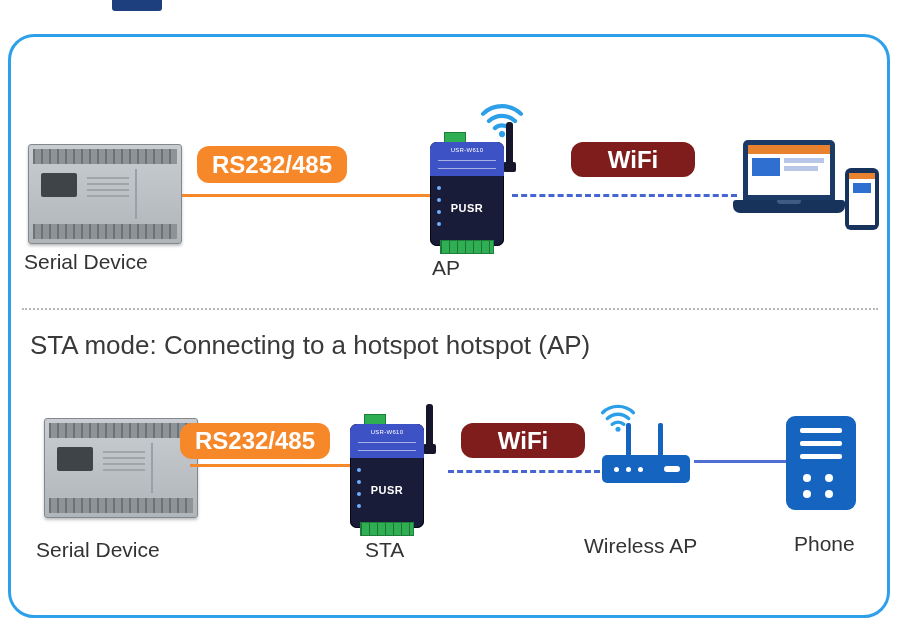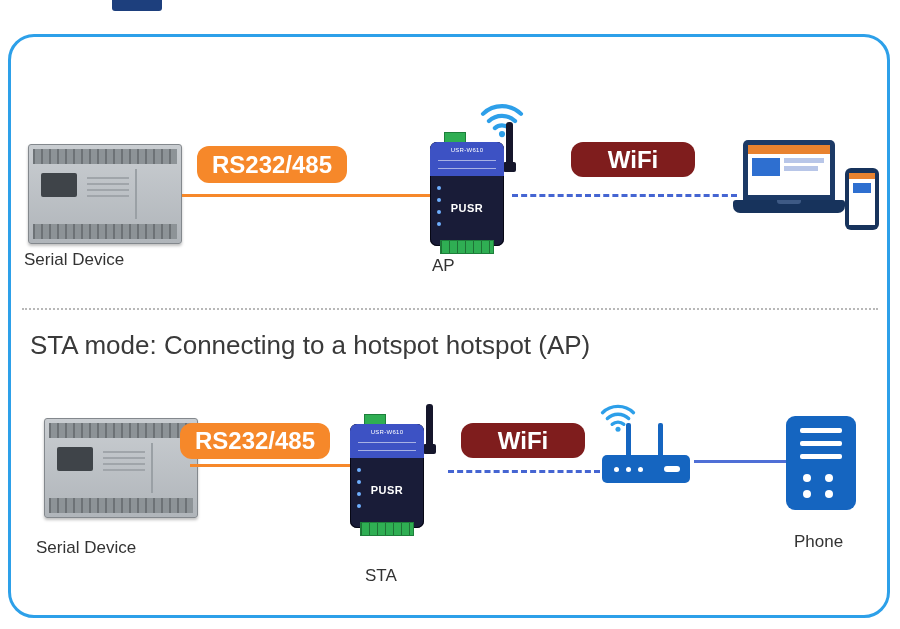--- a/index.html
+++ b/index.html
@@ -3,21 +3,21 @@
 <meta charset="utf-8">
 <style>
   html,body{margin:0;padding:0;background:#fff;}
   .canvas{position:relative;width:900px;height:629px;background:#fff;overflow:hidden;
           font-family:"Liberation Sans",sans-serif;color:#3a3a3a;}
   .frame{position:absolute;left:8px;top:34px;width:876px;height:578px;
          border:3px solid #2da0e9;border-radius:26px;}
   .corner-tab{position:absolute;left:112px;top:0;width:50px;height:11px;background:#1d3f7d;
               border-radius:0 0 3px 3px;}
   .section-title{position:absolute;font-size:26px;font-weight:500;color:#3a3a3a;white-space:nowrap;}
-  .item-label{position:absolute;font-size:17px;font-weight:500;color:#333;white-space:nowrap;}
+  .item-label{position:absolute;font-size:21px;font-weight:500;color:#333;white-space:nowrap;}
   .badge{position:absolute;display:flex;align-items:center;justify-content:center;
          color:#fff;font-weight:bold;font-size:24px;border-radius:12px;white-space:nowrap;}
   .badge.orange{background:#f6882a;}
   .badge.blue{background:#7f1d1d;}
   .hline{position:absolute;height:0;}
   .hline.orange{border-top:3px solid #f6882a;}
   .hline.dashed-blue{border-top:3px dashed #4565d2;}
   .hline.solid-blue{border-top:3px solid #4f6fd6;}
   .separator{position:absolute;left:22px;top:308px;width:856px;border-top:2px dotted #b8b8b8;}
 
@@ -188,41 +188,42 @@
       <div class="leds">
         <div class="led"></div>
         <div class="led"></div>
         <div class="led"></div>
         <div class="led"></div>
       </div>
       <div class="brand">PUSR</div>
     </div>
     <div class="green-bottom"></div>
   </div>
-  <div class="item-label" style="left:365px;top:538px;margin-top:28px;">STA</div>
+  <div class="item-label" style="left:365px;top:538px;">STA</div>
 
   <div class="hline dashed-blue" style="left:448px;top:470px;width:152px;"></div>
   <div class="badge blue" style="left:461px;top:423px;width:124px;height:35px;">WiFi</div>
 
   <div class="router" style="left:598px;top:403px;">
     <svg class="arcs" width="40" height="31" viewBox="0 0 40 32">
       <path d="M14 22 A 9 9 0 0 1 26 22" stroke="#2d9fe9" stroke-width="3.5" fill="none" stroke-linecap="round"></path>
       <path d="M9 16 A 16 16 0 0 1 31 16" stroke="#2d9fe9" stroke-width="3.5" fill="none" stroke-linecap="round"></path>
       <path d="M4 10 A 23 23 0 0 1 36 10" stroke="#2d9fe9" stroke-width="3.5" fill="none" stroke-linecap="round"></path>
       <circle cx="20" cy="27" r="2.6" fill="#2d9fe9"></circle>
     </svg>
     <div class="ant a1"></div>
     <div class="ant a2"></div>
     <div class="rbody">
       <div class="dot d1"></div>
       <div class="dot d2"></div>
       <div class="dot d3"></div>
       <div class="slot"></div>
     </div>
   </div>
+  <div class="item-label" style="left:584px;top:534px;">Wireless AP</div>
 
   <div class="hline solid-blue" style="left:694px;top:460px;width:94px;"></div>
 
   <div class="server" style="left:786px;top:416px;">
     <div class="bar b1"></div>
     <div class="bar b2"></div>
     <div class="bar b3"></div>
     <div class="sdot s1"></div>
     <div class="sdot s2"></div>
     <div class="sdot s3"></div>

